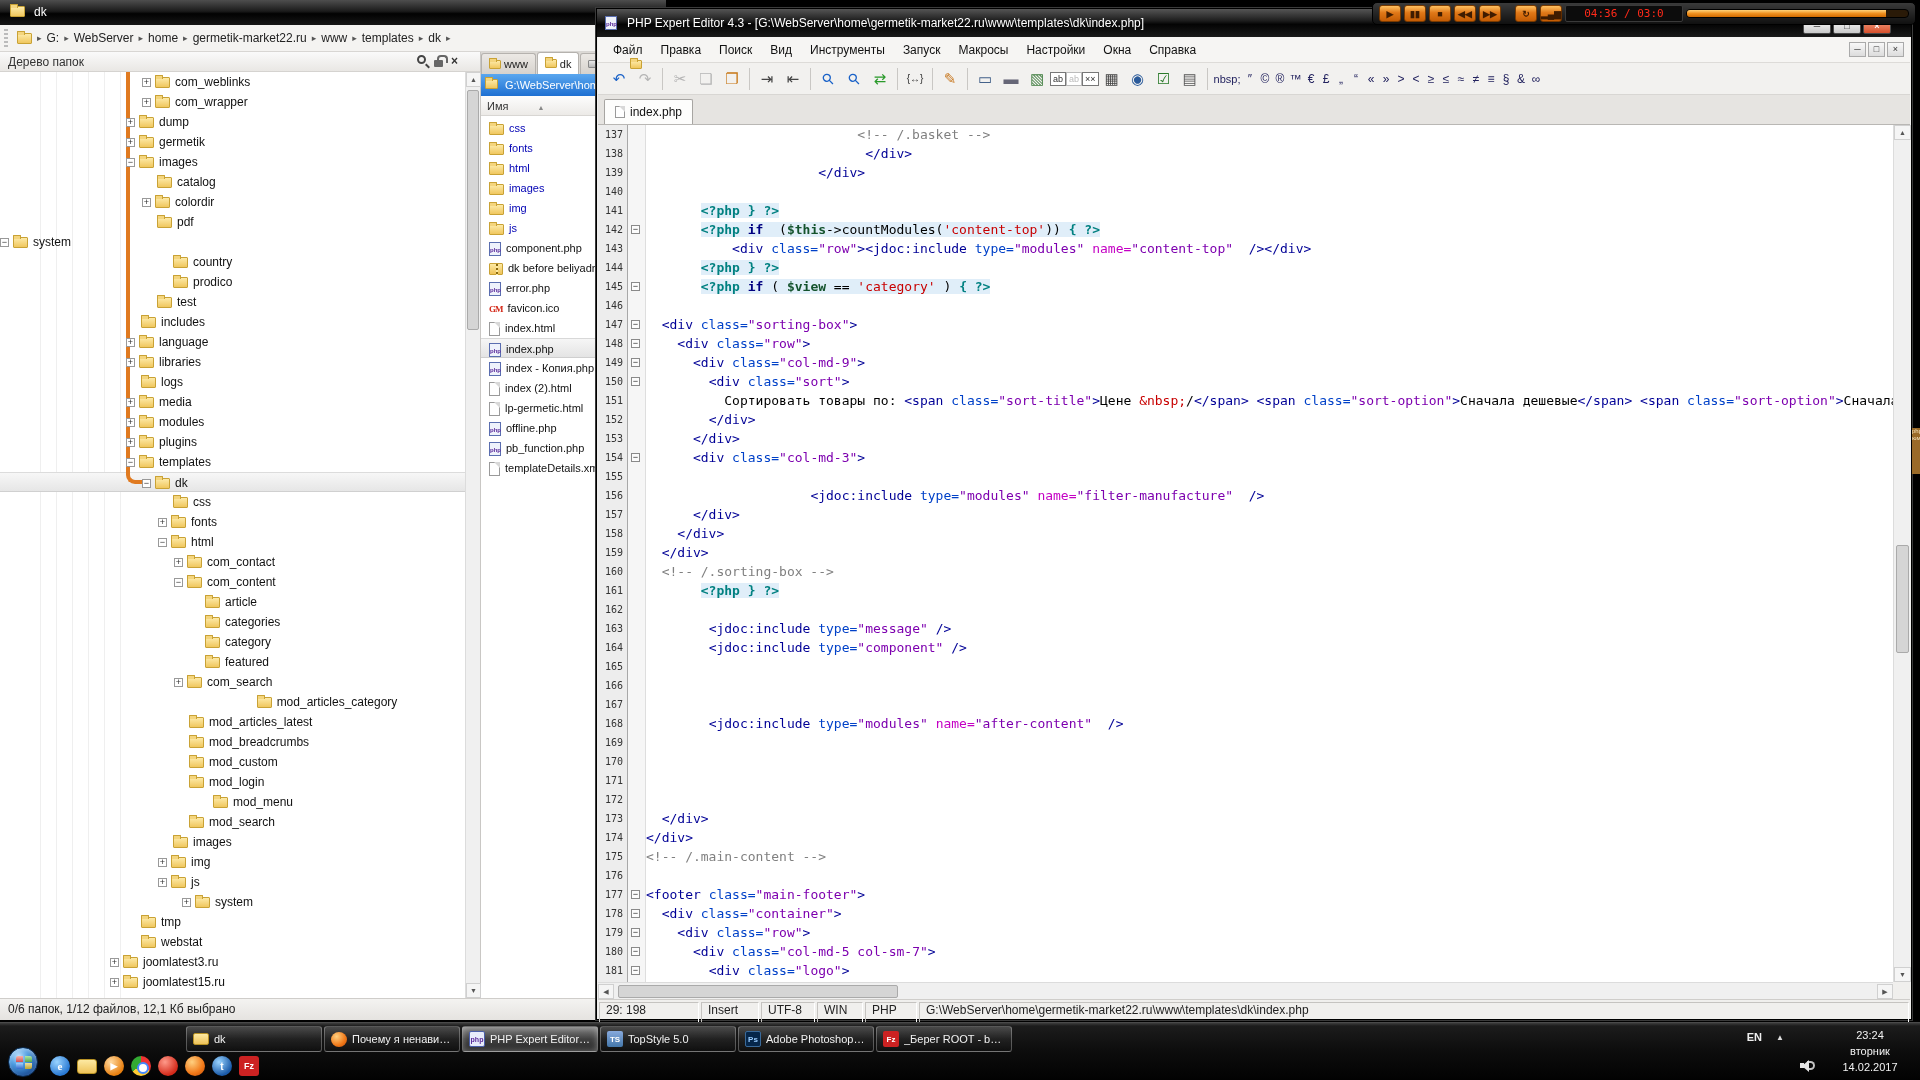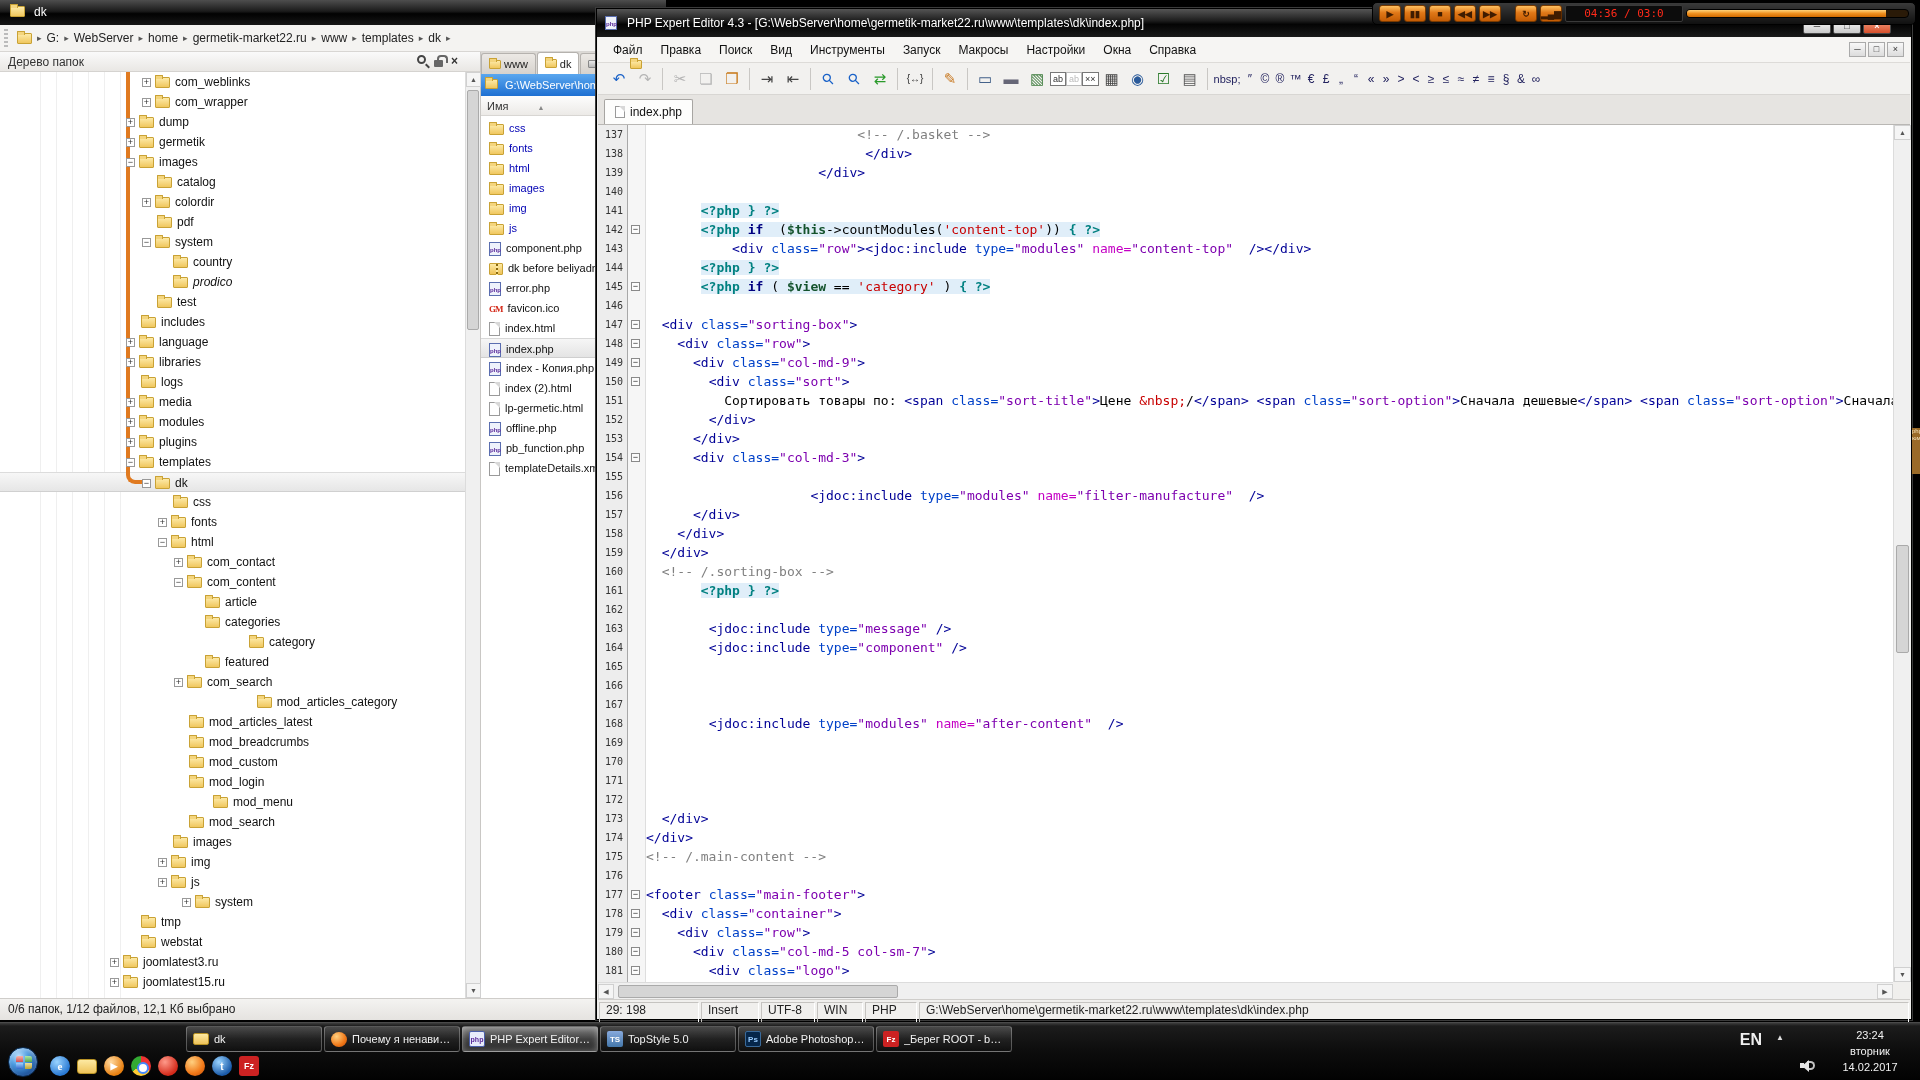--- a/index.html
+++ b/index.html
@@ -217,21 +217,21 @@
     font-size:11px;font-weight:bold;color:#fff}
   .q-ie{background:radial-gradient(circle at 35% 30%,#9ad4ff,#2a7ad4 70%);border-radius:50%;color:#fff;font-family:"Liberation Serif",serif}
   .q-folder{background:linear-gradient(#fde9a2,#eec35a);border:1px solid #b89225;height:15px;margin-top:3px}
   .q-wmp{background:radial-gradient(circle at 35% 30%,#ffd9a0,#e88010 70%);border-radius:50%;font-size:9px}
   .q-chrome{background:conic-gradient(#e33 0 33%,#fc3 33% 66%,#3a3 66% 100%);border-radius:50%;position:relative}
   .q-chrome::before{content:"";position:absolute;left:6px;top:6px;width:8px;height:8px;background:#fff;border:2px solid #48f;border-radius:50%}
   .q-opera{background:radial-gradient(circle at 35% 30%,#ff9a8a,#d42a1a 70%);border-radius:50%}
   .q-firefox{background:radial-gradient(circle at 35% 30%,#ffd080,#f07818 60%,#c04a08);border-radius:50%}
   .q-thunderbird{background:radial-gradient(circle at 35% 30%,#9ad4ff,#1a5aa8 70%);border-radius:50%;font-size:10px}
   .q-filezilla{background:#c22;font-size:9px}
-  #tray-lang{position:absolute;right:158px;top:8px;color:#eee;font-size:16px;font-weight:bold}
+  #tray-lang{position:absolute;right:158px;top:8px;color:#eee;font-size:11px;font-weight:bold}
   #tray-up{position:absolute;right:136px;top:10px;color:#ddd;font-size:8px}
   .spk{position:absolute;right:104px;top:36px;width:16px;height:13px}
   .spk::before{content:"";position:absolute;left:0;top:4px;width:4px;height:5px;background:#e5e5e5}
   .spk::after{content:"";position:absolute;left:2px;top:1px;border:6px solid transparent;
     border-right:7px solid #e5e5e5;border-left:none}
   .spk i{position:absolute;right:1px;top:2px;width:8px;height:9px;border:2px solid #e5e5e5;border-left:none;
     border-radius:0 8px 8px 0;opacity:.85}
   #clock{position:absolute;right:6px;top:4px;width:88px;text-align:center;color:#f2f2f2;font-size:11px;line-height:16px}
 </style>
 </head>
@@ -279,41 +279,41 @@
         <div class="tree-guides"></div>
         <div class="trail"></div>
       <div class="trow" style="padding-left: 142px;"><span class="tbox">+</span><span class="ico-folder"></span><span class="tlabel">com_weblinks</span></div>
           <div class="trow" style="padding-left: 142px;"><span class="tbox">+</span><span class="ico-folder"></span><span class="tlabel">com_wrapper</span></div>
           <div class="trow" style="padding-left: 126px;"><span class="tbox">+</span><span class="ico-folder"></span><span class="tlabel">dump</span></div>
           <div class="trow" style="padding-left: 126px;"><span class="tbox">+</span><span class="ico-folder"></span><span class="tlabel">germetik</span></div>
           <div class="trow" style="padding-left: 126px;"><span class="tbox">−</span><span class="ico-folder"></span><span class="tlabel">images</span></div>
           <div class="trow" style="padding-left: 142px;"><span class="tspace"></span><span class="ico-folder"></span><span class="tlabel">catalog</span></div>
           <div class="trow" style="padding-left: 142px;"><span class="tbox">+</span><span class="ico-folder"></span><span class="tlabel">colordir</span></div>
           <div class="trow" style="padding-left: 142px;"><span class="tspace"></span><span class="ico-folder"></span><span class="tlabel">pdf</span></div>
-          <div class="trow" style="padding-left: 142px;"><span class="tbox">−</span><span class="ico-folder"></span><span class="tlabel">system</span></div>
+          <div class="trow" style=""><span class="tbox">−</span><span class="ico-folder"></span><span class="tlabel">system</span></div>
           <div class="trow" style="padding-left: 158px;"><span class="tspace"></span><span class="ico-folder"></span><span class="tlabel">country</span></div>
-          <div class="trow" style="padding-left: 158px; font-style: italic;"><span class="tspace"></span><span class="ico-folder"></span><span class="tlabel">prodico</span></div>
+          <div class="trow" style="padding-left: 158px;"><span class="tspace"></span><span class="ico-folder"></span><span class="tlabel">prodico</span></div>
           <div class="trow" style="padding-left: 142px;"><span class="tspace"></span><span class="ico-folder"></span><span class="tlabel">test</span></div>
           <div class="trow" style="padding-left: 126px;"><span class="tspace"></span><span class="ico-folder"></span><span class="tlabel">includes</span></div>
           <div class="trow" style="padding-left: 126px;"><span class="tbox">+</span><span class="ico-folder"></span><span class="tlabel">language</span></div>
           <div class="trow" style="padding-left: 126px;"><span class="tbox">+</span><span class="ico-folder"></span><span class="tlabel">libraries</span></div>
           <div class="trow" style="padding-left: 126px;"><span class="tspace"></span><span class="ico-folder"></span><span class="tlabel">logs</span></div>
           <div class="trow" style="padding-left: 126px;"><span class="tbox">+</span><span class="ico-folder"></span><span class="tlabel">media</span></div>
           <div class="trow" style="padding-left: 126px;"><span class="tbox">+</span><span class="ico-folder"></span><span class="tlabel">modules</span></div>
           <div class="trow" style="padding-left: 126px;"><span class="tbox">+</span><span class="ico-folder"></span><span class="tlabel">plugins</span></div>
           <div class="trow" style="padding-left: 126px;"><span class="tbox">−</span><span class="ico-folder"></span><span class="tlabel">templates</span></div>
           <div class="trow sel" style="padding-left: 142px;"><span class="tbox">−</span><span class="ico-folder"></span><span class="tlabel">dk</span></div>
           <div class="trow" style="padding-left: 158px;"><span class="tspace"></span><span class="ico-folder"></span><span class="tlabel">css</span></div>
           <div class="trow" style="padding-left: 158px;"><span class="tbox">+</span><span class="ico-folder"></span><span class="tlabel">fonts</span></div>
           <div class="trow" style="padding-left: 158px;"><span class="tbox">−</span><span class="ico-folder"></span><span class="tlabel">html</span></div>
           <div class="trow" style="padding-left: 174px;"><span class="tbox">+</span><span class="ico-folder"></span><span class="tlabel">com_contact</span></div>
           <div class="trow" style="padding-left: 174px;"><span class="tbox">−</span><span class="ico-folder"></span><span class="tlabel">com_content</span></div>
           <div class="trow" style="padding-left: 190px;"><span class="tspace"></span><span class="ico-folder"></span><span class="tlabel">article</span></div>
           <div class="trow" style="padding-left: 190px;"><span class="tspace"></span><span class="ico-folder"></span><span class="tlabel">categories</span></div>
-          <div class="trow" style="padding-left: 190px; margin-left: 44px;"><span class="tspace"></span><span class="ico-folder"></span><span class="tlabel">category</span></div>
+          <div class="trow" style="padding-left: 190px;"><span class="tspace"></span><span class="ico-folder"></span><span class="tlabel">category</span></div>
           <div class="trow" style="padding-left: 190px;"><span class="tspace"></span><span class="ico-folder"></span><span class="tlabel">featured</span></div>
           <div class="trow" style="padding-left: 174px;"><span class="tbox">+</span><span class="ico-folder"></span><span class="tlabel">com_search</span></div>
           <div class="trow" style="padding-left: 174px; text-align: center;"><span class="tspace"></span><span class="ico-folder"></span><span class="tlabel">mod_articles_category</span></div>
           <div class="trow" style="padding-left: 174px;"><span class="tspace"></span><span class="ico-folder"></span><span class="tlabel">mod_articles_latest</span></div>
           <div class="trow" style="padding-left: 174px;"><span class="tspace"></span><span class="ico-folder"></span><span class="tlabel">mod_breadcrumbs</span></div>
           <div class="trow" style="padding-left: 174px;"><span class="tspace"></span><span class="ico-folder"></span><span class="tlabel">mod_custom</span></div>
           <div class="trow" style="padding-left: 174px;"><span class="tspace"></span><span class="ico-folder"></span><span class="tlabel">mod_login</span></div>
           <div class="trow" style="padding-left: 174px; margin-left: 24px;"><span class="tspace"></span><span class="ico-folder"></span><span class="tlabel">mod_menu</span></div>
           <div class="trow" style="padding-left: 174px;"><span class="tspace"></span><span class="ico-folder"></span><span class="tlabel">mod_search</span></div>
           <div class="trow" style="padding-left: 158px;"><span class="tspace"></span><span class="ico-folder"></span><span class="tlabel">images</span></div>

